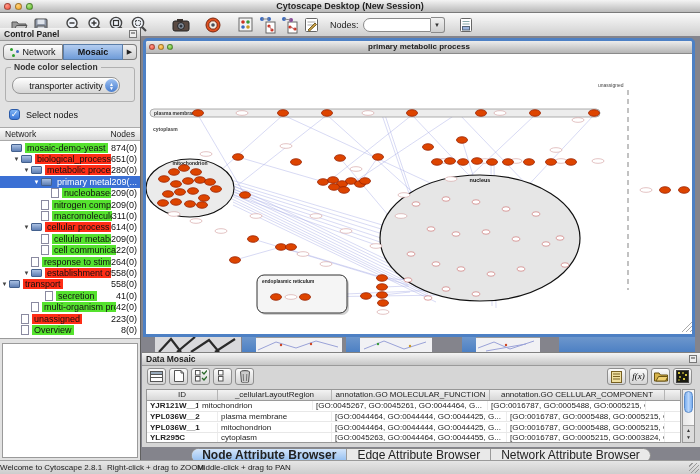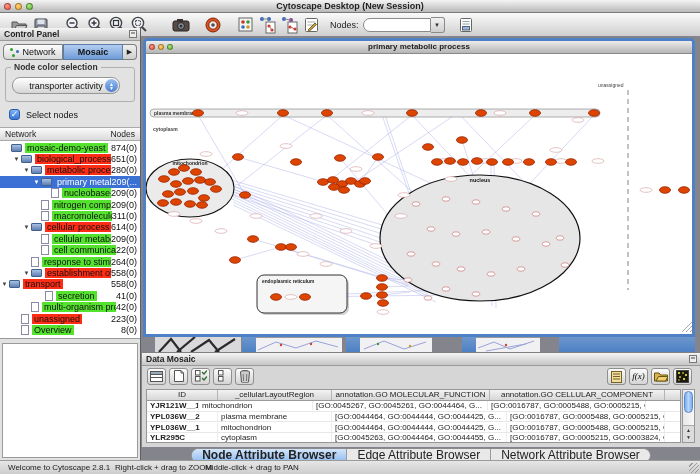--- a/index.html
+++ b/index.html
@@ -112,21 +112,21 @@
   
   .bottom-tabs{position:absolute;left:0;right:0;top:412px;height:14px;display:flex;justify-content:center}
   .seg-wrap{display:flex;height:13px;border:1px solid #8a8a8a;border-radius:8px;overflow:hidden;background:#e9e9e9}
   .seg{font-size:12px;color:#222;padding:0 10px;line-height:13px;border-right:1px solid #9a9a9a;white-space:nowrap}
   .seg:last-child{border-right:none}
   .seg.sel{background:linear-gradient(#d3e5fb,#8fbcf0);font-weight:bold}
   
   .statusbar{position:absolute;left:0;right:0;bottom:0;height:13px;background:linear-gradient(#e6e6e6,#cdcdcd);
     border-top:1px solid #9a9a9a;font-size:8px;color:#222;display:flex;align-items:center}
   .statusbar span{white-space:nowrap}
-  .st1{margin-left:8px;width:107px}
+  .st1{width:107px}
   .st2{width:90px}
   .grip{position:absolute;right:1px;bottom:1px;width:10px;height:10px;
     background:repeating-linear-gradient(135deg,transparent 0 2px,#9a9a9a 2px 3px)}
 </style>
 </head>
 <body>
 
 <div class="titlebar">
   <div class="lights">
     <span class="light l-close"></span>

